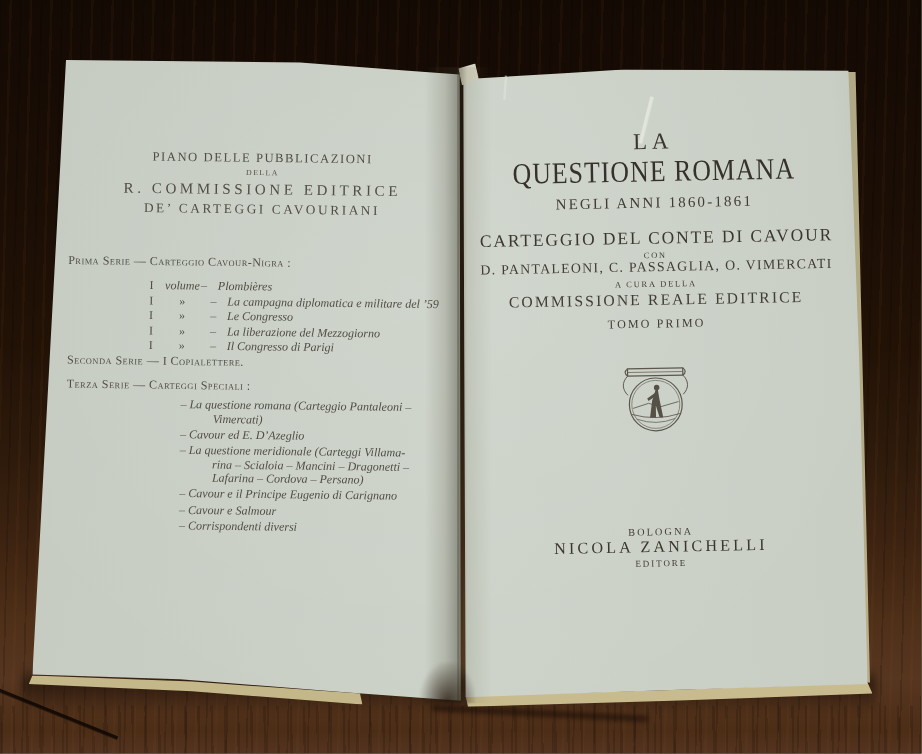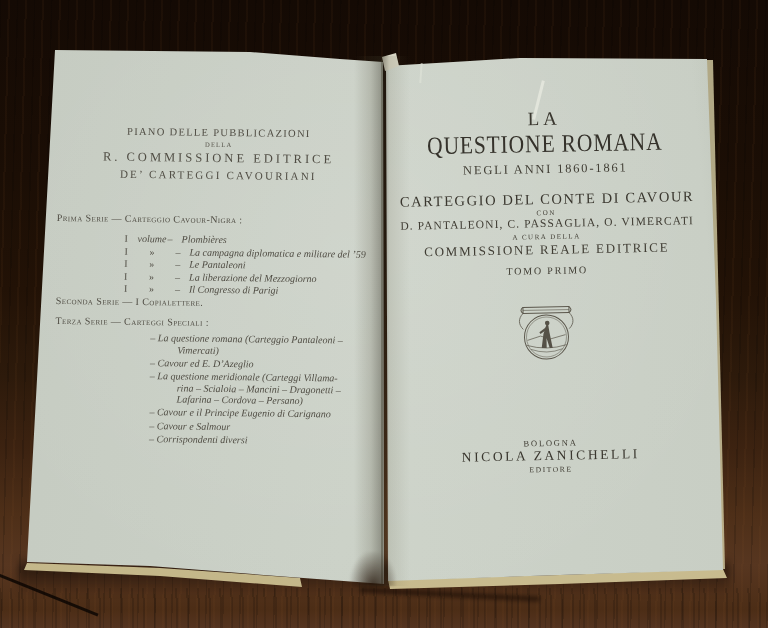--- a/index.html
+++ b/index.html
@@ -132,21 +132,21 @@
     <div class="vol-row r1">
       <span class="v-num">I</span>
       <span class="v-unit mark">»</span>
       <span class="v-dash">–</span>
       <span class="v-title">La campagna diplomatica e militare del ’59</span>
     </div>
     <div class="vol-row r2">
       <span class="v-num">I</span>
       <span class="v-unit mark">»</span>
       <span class="v-dash">–</span>
-      <span class="v-title">Le Pantaleoni</span>
+      <span class="v-title">Le Congresso</span>
     </div>
     <div class="vol-row r3">
       <span class="v-num">I</span>
       <span class="v-unit mark">»</span>
       <span class="v-dash">–</span>
       <span class="v-title">La liberazione del Mezzogiorno</span>
     </div>
     <div class="vol-row r4">
       <span class="v-num">I</span>
       <span class="v-unit mark">»</span>

